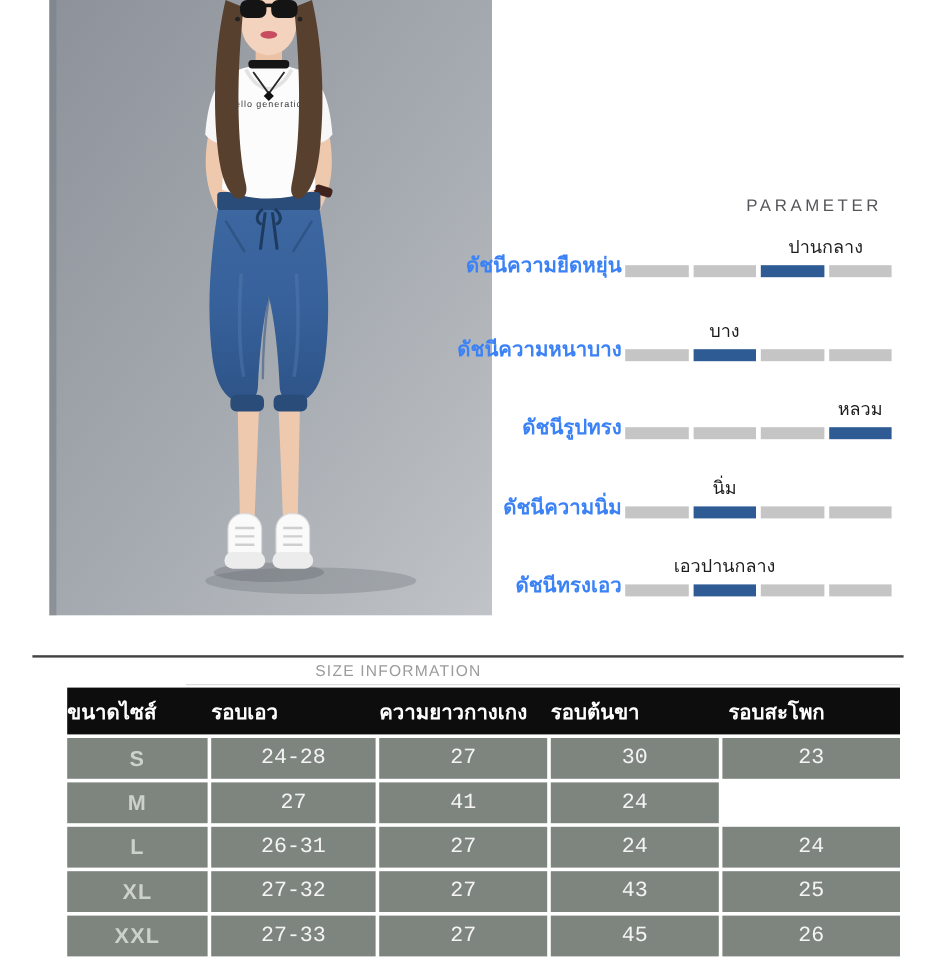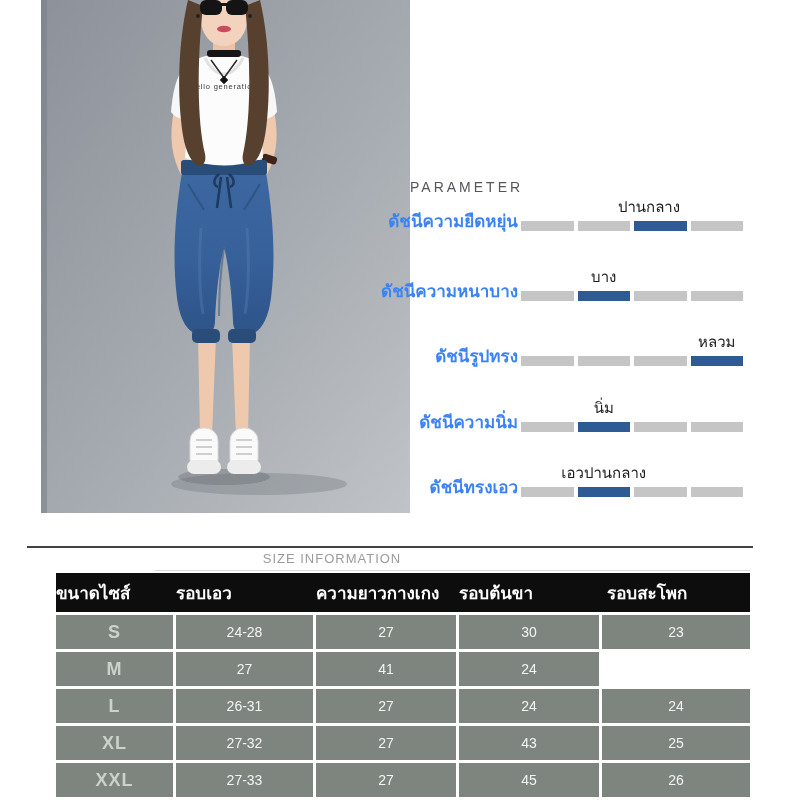--- a/index.html
+++ b/index.html
@@ -3,21 +3,21 @@
 <meta charset="utf-8">
 <style>
   *{margin:0;padding:0;box-sizing:border-box}
   html,body{background:#fff;font-family:"Liberation Sans","DejaVu Sans",sans-serif}
   #page{position:relative;width:790px;height:800px;background:#fff;overflow:hidden}
 
   
   .photo{position:absolute;left:41px;top:0;width:369px;height:513px;display:block}
 
   
-  .param-title{position:absolute;left:0;top:179px;width:325px;margin-left:410px;text-align:left;
+  .param-title{position:absolute;left:0;top:163px;width:325px;margin-left:410px;text-align:right;
     font-size:14px;letter-spacing:3px;color:#55565a}
   .param-row{position:absolute;left:0;top:0;width:100%;height:0}
   .param-label{position:absolute;right:272px;top:-9px;white-space:nowrap;
     font-weight:bold;font-size:17px;color:#3b82f6;line-height:20px}
   .param-value{position:absolute;top:-23px;transform:translateX(-50%);white-space:nowrap;
     font-size:15px;color:#1c1c1c;line-height:18px}
   .param-bar{position:absolute;left:521px;top:0;width:222px;height:10px;display:flex;gap:4px}
   .param-seg{flex:1;background:var(--bar-gray)}
   .param-seg.active{background:var(--accent-blue)}
 
@@ -28,21 +28,21 @@
   .size-subline{position:absolute;left:155px;top:570px;width:595px;height:1px;background:#dcdcdc}
 
   .size-table{position:absolute;left:56px;top:573px;width:694px}
   .size-head{display:flex;height:39px;background:var(--table-header-bg);align-items:center}
   .size-head .th{color:#fff;font-weight:bold;font-size:17px;}
   .th-1{width:120px}.th-2{width:140px}.th-3{width:143px}.th-4{width:143px}.th-5{width:148px}
   .size-body{display:flex;flex-direction:column;gap:3px;margin-top:3px}
   .size-row{display:grid;grid-template-columns:117px 137px 140px 140px 148px;column-gap:3px;height:34px}
   .size-cell{background:var(--table-cell-bg);display:flex;align-items:center;justify-content:center}
   .size-cell.name{font-weight:bold;font-size:18px;letter-spacing:1px;color:#ccd1cc}
-  .size-cell.num{font-family:Liberation Sans, sans-serif;font-size:14px;color:#f4f4f4}
+  .size-cell.num{font-family:Liberation Mono, monospace;font-size:18px;color:#f4f4f4}
 </style>
 </head>
 <body>
 
 <div id="page">
 
   <svg class="photo" viewBox="0 0 369 513" xmlns="http://www.w3.org/2000/svg">
     <defs>
       <linearGradient id="bg" x1="0" y1="0" x2="1" y2="1">
         <stop offset="0" stop-color="#8d929a"></stop>
@@ -137,21 +137,21 @@
       <path d="M170,60 L183,78 L196,60" stroke="#2a2a2a" stroke-width="1.5" fill="none"></path>
       <rect x="180" y="77" width="6" height="6" fill="#111" transform="rotate(45 183 80)"></rect>
     </g>
   </svg>
 
   <div>
     <div class="param-title">PARAMETER</div>
     <div id="param-rows">
         <div class="param-row" style="top: 221px;">
           <div class="param-label">ดัชนีความยืดหยุ่น</div>
-          <div class="param-value" style="left: 649px;">ปานกลาง</div>
+          <div class="param-value" style="left: 688px;">ปานกลาง</div>
           <div class="param-bar">
             <div class="param-seg"></div>
             <div class="param-seg"></div>
             <div class="param-seg active"></div>
             <div class="param-seg"></div>
           </div>
         </div>
         <div class="param-row" style="top: 291px;">
           <div class="param-label">ดัชนีความหนาบาง</div>
           <div class="param-value" style="left: 603.75px;">บาง</div>

